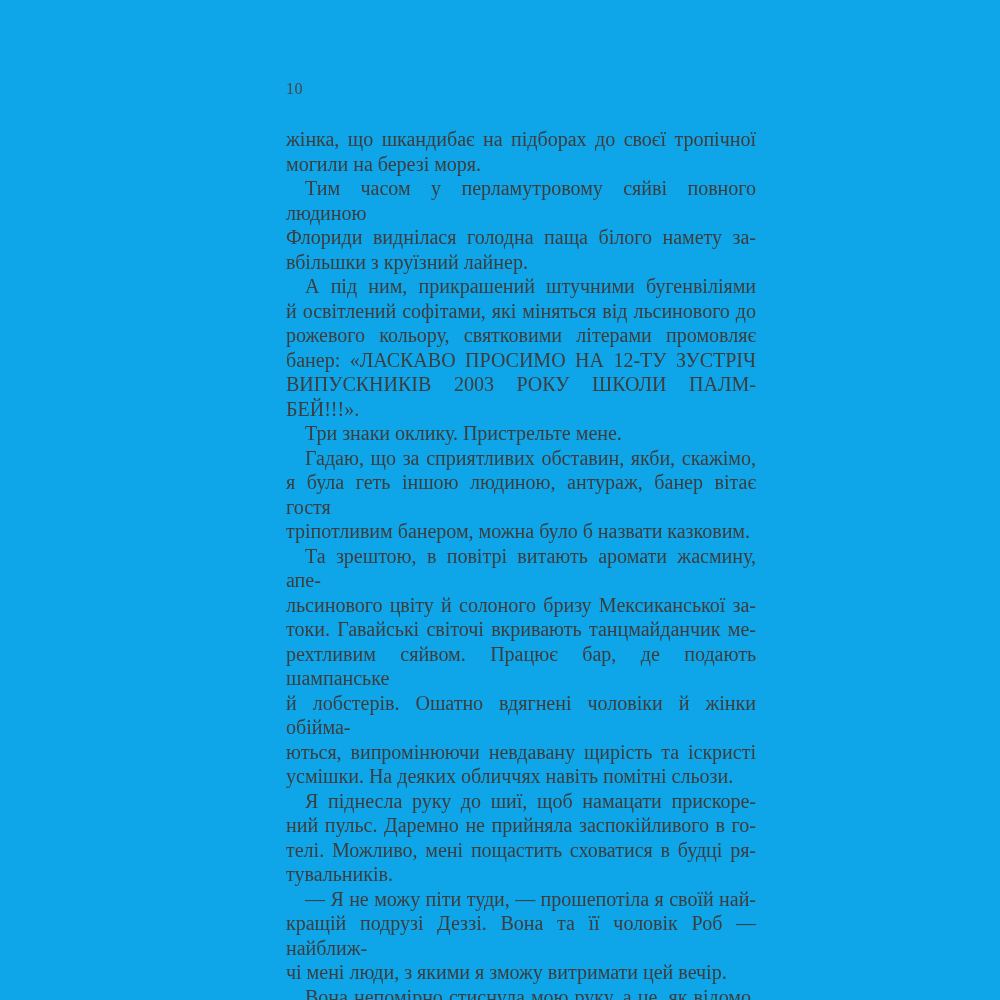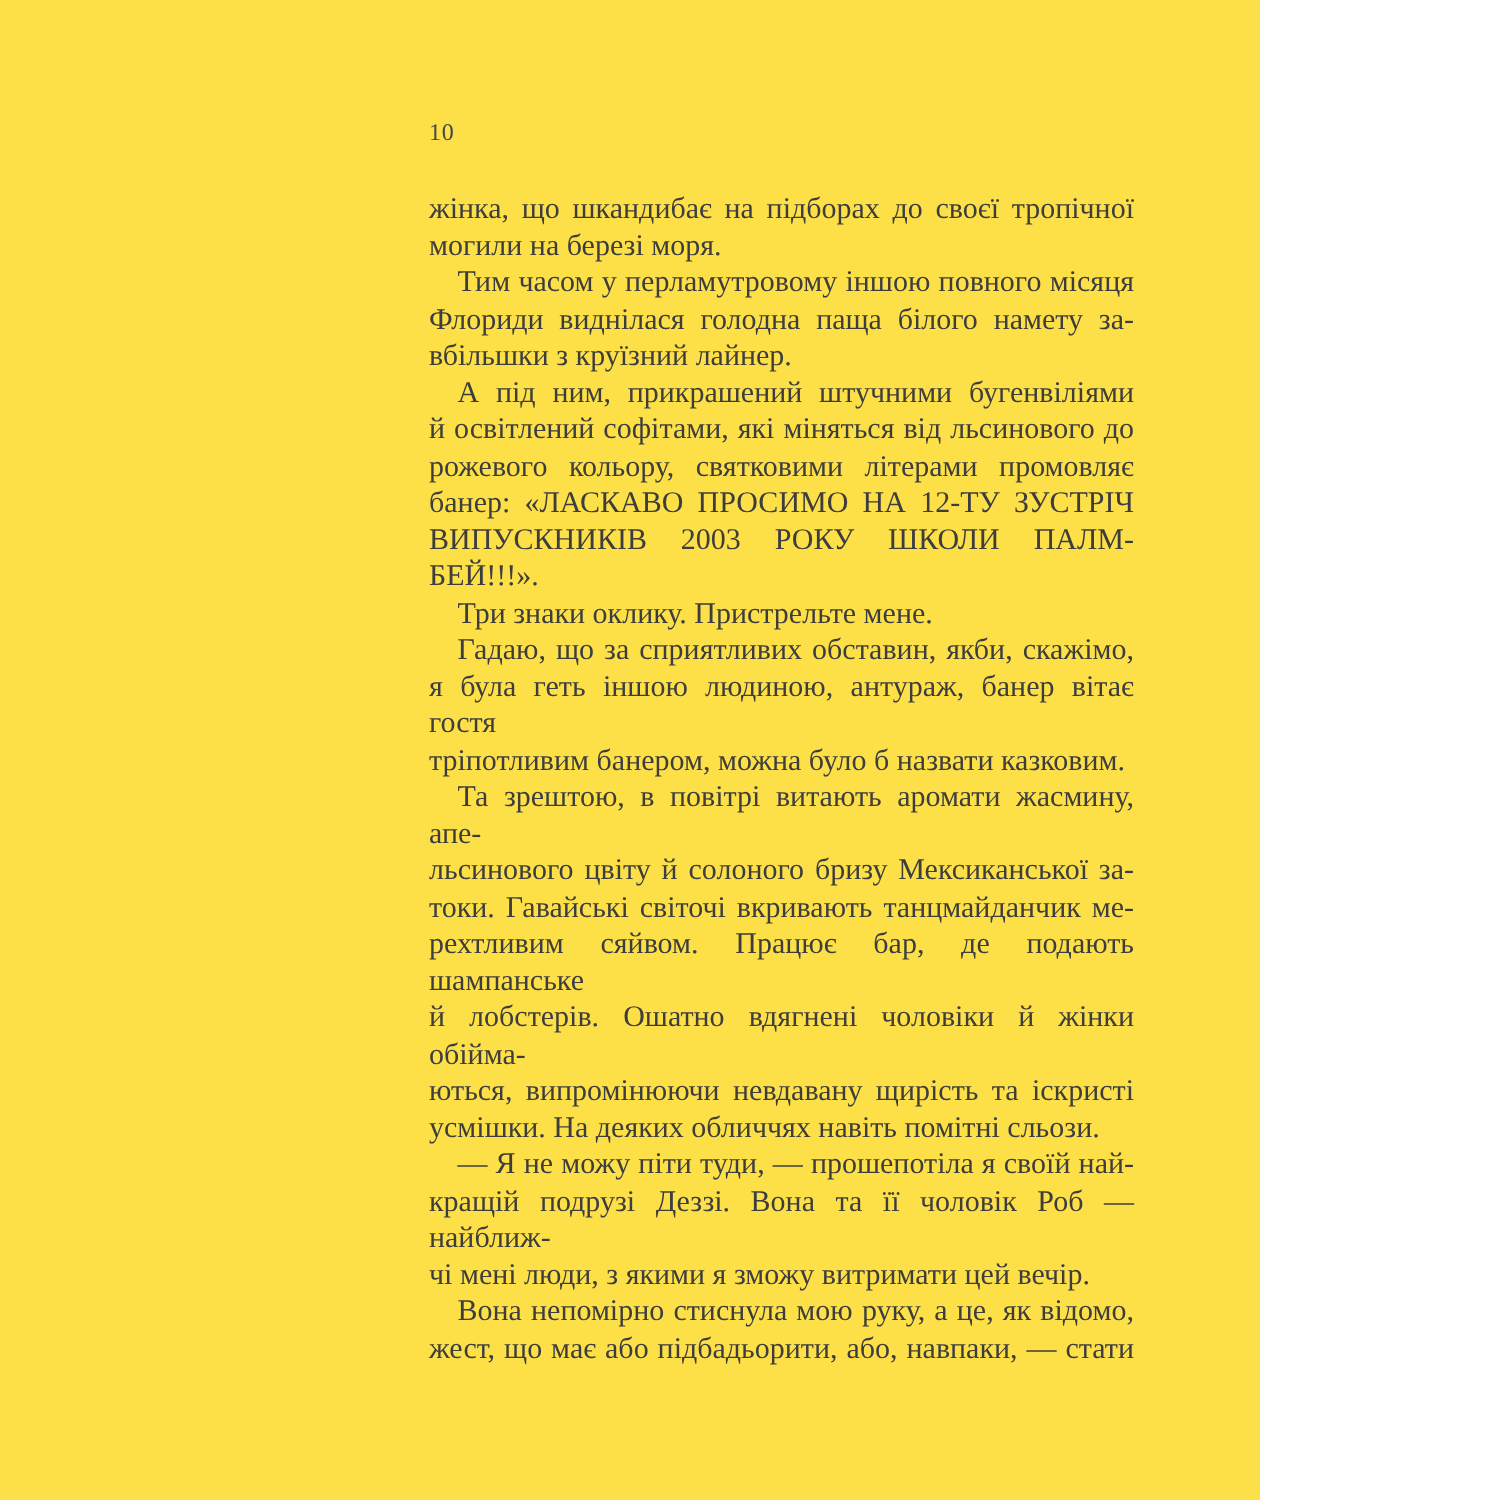--- a/index.html
+++ b/index.html
@@ -5,23 +5,23 @@
   html, body {
     margin: 0;
     padding: 0;
     width: 1000px;
     height: 1000px;
     background: #ffffff;
     overflow: hidden;
   }
   .page {
     position: relative;
-    width: 840px;
+    width: 1000px;
     height: 1000px;
-    background: #fde047;
+    background: #0ea5e9;
     font-family: "Liberation Serif", "DejaVu Serif", serif;
     color: #3d3d3d;
   }
   .page-number {
     position: absolute;
     left: 286px;
     top: 80px;
     font-size: 16px;
     letter-spacing: 0.5px;
     color: #474747;
@@ -54,21 +54,21 @@
 <body>
 
 <div class="page">
   <div class="page-number">10</div>
   <div class="text-body">
       <div class="para">
         <div class="line first">жінка, що шкандибає на підборах до своєї тропічної</div>
         <div class="line last">могили на березі моря.</div>
       </div>
       <div class="para indent">
-        <div class="line first">Тим часом у перламутровому іншою повного місяця</div>
+        <div class="line first">Тим часом у перламутровому сяйві повного людиною</div>
         <div class="line">Флориди виднілася голодна паща білого намету за-</div>
         <div class="line last">вбільшки з круїзний лайнер.</div>
       </div>
       <div class="para indent">
         <div class="line first">А під ним, прикрашений штучними бугенвіліями</div>
         <div class="line">й освітлений софітами, які міняться від льсинового до</div>
         <div class="line">рожевого кольору, святковими літерами промовляє</div>
         <div class="line">банер: «ЛАСКАВО ПРОСИМО НА 12-ТУ ЗУСТРІЧ</div>
         <div class="line last">ВИПУСКНИКІВ 2003 РОКУ ШКОЛИ ПАЛМ-БЕЙ!!!».</div>
       </div>
@@ -83,20 +83,26 @@
       <div class="para indent">
         <div class="line first">Та зрештою, в повітрі витають аромати жасмину, апе-</div>
         <div class="line">льсинового цвіту й солоного бризу Мексиканської за-</div>
         <div class="line">токи. Гавайські світочі вкривають танцмайданчик ме-</div>
         <div class="line">рехтливим сяйвом. Працює бар, де подають шампанське</div>
         <div class="line">й лобстерів. Ошатно вдягнені чоловіки й жінки обійма-</div>
         <div class="line">ються, випромінюючи невдавану щирість та іскристі</div>
         <div class="line last">усмішки. На деяких обличчях навіть помітні сльози.</div>
       </div>
       <div class="para indent">
+        <div class="line first">Я піднесла руку до шиї, щоб намацати прискоре-</div>
+        <div class="line">ний пульс. Даремно не прийняла заспокійливого в го-</div>
+        <div class="line">телі. Можливо, мені пощастить сховатися в будці ря-</div>
+        <div class="line last">тувальників.</div>
+      </div>
+      <div class="para indent">
         <div class="line first">— Я не можу піти туди, — прошепотіла я своїй най-</div>
         <div class="line">кращій подрузі Деззі. Вона та її чоловік Роб — найближ-</div>
         <div class="line last">чі мені люди, з якими я зможу витримати цей вечір.</div>
       </div>
       <div class="para indent">
         <div class="line first">Вона непомірно стиснула мою руку, а це, як відомо,</div>
         <div class="line">жест, що має або підбадьорити, або, навпаки, — стати</div>
       </div>
     </div>
 </div>

